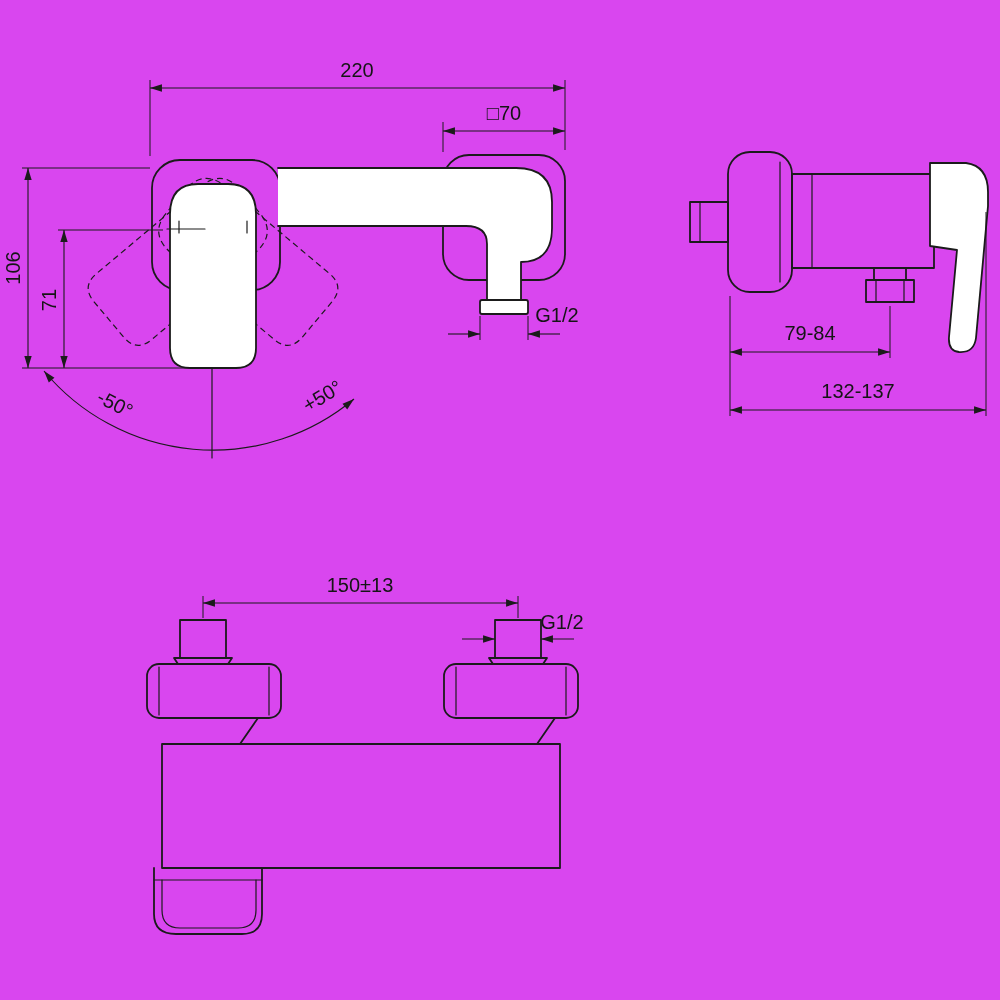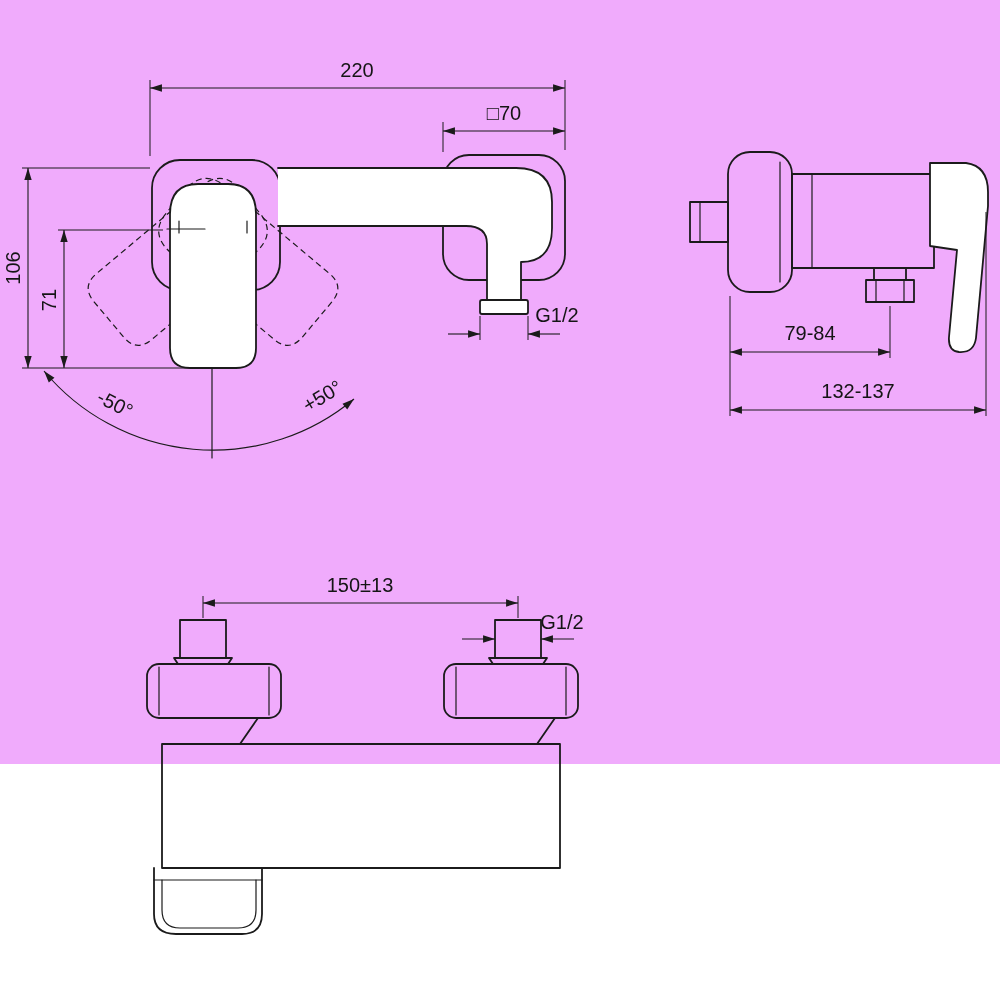--- a/index.html
+++ b/index.html
@@ -1,20 +1,20 @@
 <!DOCTYPE html>
 <html><head>
 <meta charset="utf-8">
 <style>
   html,body{
     margin:0;padding:0;background:#ffffff;
     width:1000px;height:1000px;overflow:hidden;
     font-family:"Liberation Sans", sans-serif;
   }
-  .canvas{width:1000px;height:764px;background:#f0abfc;}
+  .canvas{width:1000px;height:1000px;background:#d946ef;}
   svg{display:block}
   .ol  {fill:none;stroke:#1b1b1b;stroke-width:1.8;stroke-linejoin:round;stroke-linecap:round;}
   .olf {fill:#ffffff;stroke:#1b1b1b;stroke-width:1.8;stroke-linejoin:round;stroke-linecap:round;}
   .mask{fill:#ffffff;stroke:none;}
   .thin{fill:none;stroke:#1b1b1b;stroke-width:1.2;stroke-linecap:round;}
   .dim {fill:none;stroke:#1b1b1b;stroke-width:1.1;}
   .ext {fill:none;stroke:#1b1b1b;stroke-width:1.0;}
   .dash{fill:none;stroke:#1b1b1b;stroke-width:1.2;stroke-dasharray:6 4;}
   .lbl {font:20px "Liberation Sans", sans-serif;fill:#151515;}
 </style>

